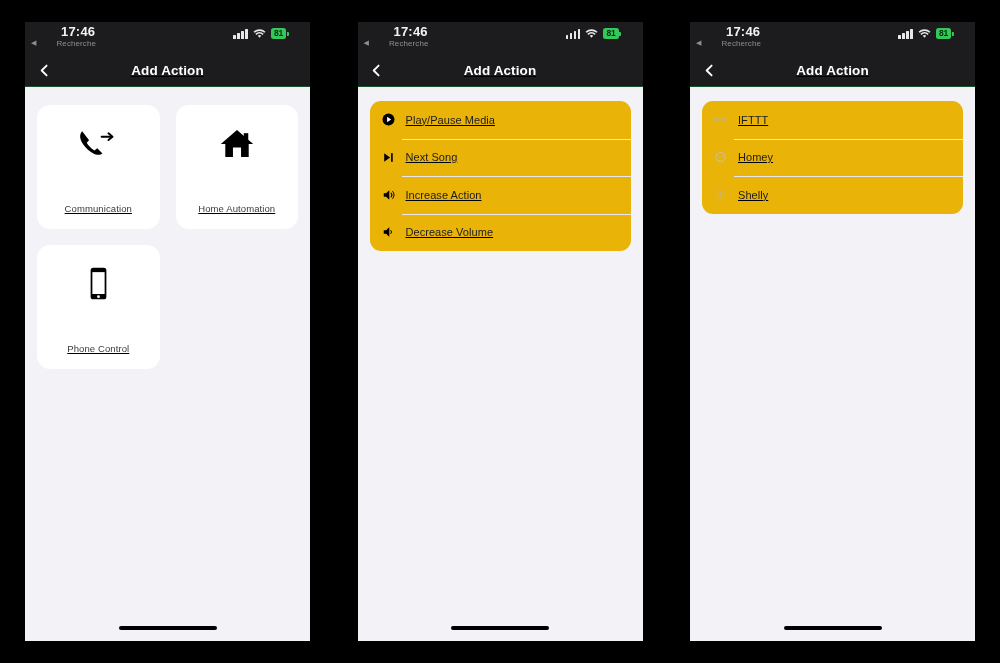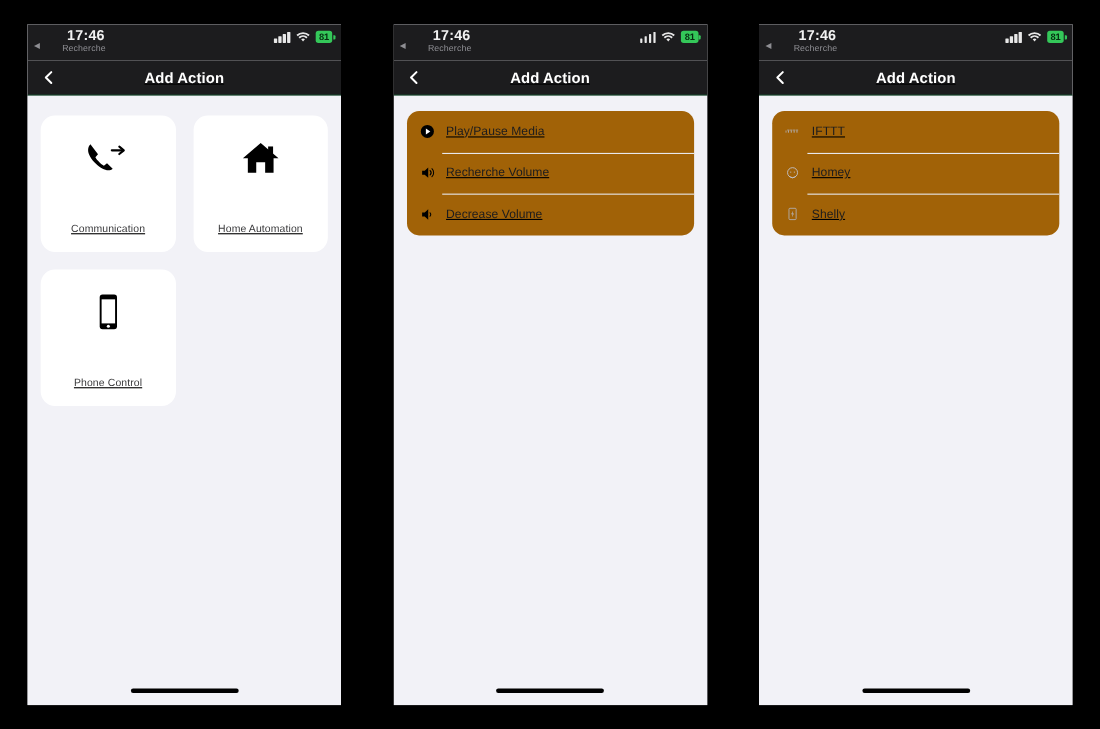--- a/index.html
+++ b/index.html
@@ -61,21 +61,21 @@
     align-items: flex-start;
     gap: 20px;
   }
   .sb-back .tri {
     font-size: 7px;
     line-height: 1;
     color: #8E8E93;
   }
   .sb-right {
     position: absolute;
-    right: 8px;
+    right: 24px;
     top: 6px;
     display: flex;
     align-items: flex-end;
     gap: 5px;
   }
   .bars { display: flex; align-items: flex-end; gap: 1.5px; height: 10px; }
   .bars i {
     display: block;
     width: 2.5px;
     background: #E8E8E8;
@@ -175,21 +175,21 @@
   .tile .caption {
     font-size: 9.5px;
     color: #3A3A3C;
     letter-spacing: .1px;
     margin-top: 32px;
   }
 
   
   .listwrap { padding: 14px 12px; }
   .card {
-    background: #a16207;
+    background: #eab308;
     border-radius: 11px;
     overflow: hidden;
   }
   .row {
     display: flex;
     align-items: center;
     height: 37.5px;
     padding: 0 12px;
     position: relative;
     cursor: pointer;
@@ -362,31 +362,40 @@
           <div class="row">
             <span class="ico">
               <svg viewBox="0 0 24 24" width="13" height="13">
                 <circle cx="12" cy="12" r="11" fill="#000"></circle>
                 <path d="M9.5 7 L17 12 L9.5 17 Z" fill="#fff"></path>
               </svg>
             </span>
             <span class="label">Play/Pause Media</span>
           </div>
 
+          <div class="row">
+            <span class="ico">
+              <svg viewBox="0 0 24 24" width="13" height="13">
+                <path d="M4 4 L15 12 L4 20 Z" fill="#000"></path>
+                <rect x="16.8" y="4" width="3" height="16" fill="#000"></rect>
+              </svg>
+            </span>
+            <span class="label">Next Song</span>
+          </div>
 
 
           <div class="row">
             <span class="ico">
               <svg viewBox="0 0 24 24" width="14" height="14">
                 <path d="M3 9 L7 9 L12.5 4 L12.5 20 L7 15 L3 15 Z" fill="#000"></path>
                 <path d="M15.5 8.6 A5 5 0 0 1 15.5 15.4" stroke="#000" stroke-width="1.8" fill="none" stroke-linecap="round"></path>
                 <path d="M18.3 5.8 A8.6 8.6 0 0 1 18.3 18.2" stroke="#000" stroke-width="1.6" fill="none" stroke-linecap="round"></path>
               </svg>
             </span>
-            <span class="label">Recherche Volume</span>
+            <span class="label">Increase Action</span>
           </div>
 
           <div class="row">
             <span class="ico">
               <svg viewBox="0 0 24 24" width="14" height="14">
                 <path d="M3 9 L7 9 L12.5 4 L12.5 20 L7 15 L3 15 Z" fill="#000"></path>
                 <path d="M15.3 9.4 A3.6 3.6 0 0 1 15.3 14.6" stroke="#000" stroke-width="1.7" fill="none" stroke-linecap="round"></path>
               </svg>
             </span>
             <span class="label">Decrease Volume</span>

